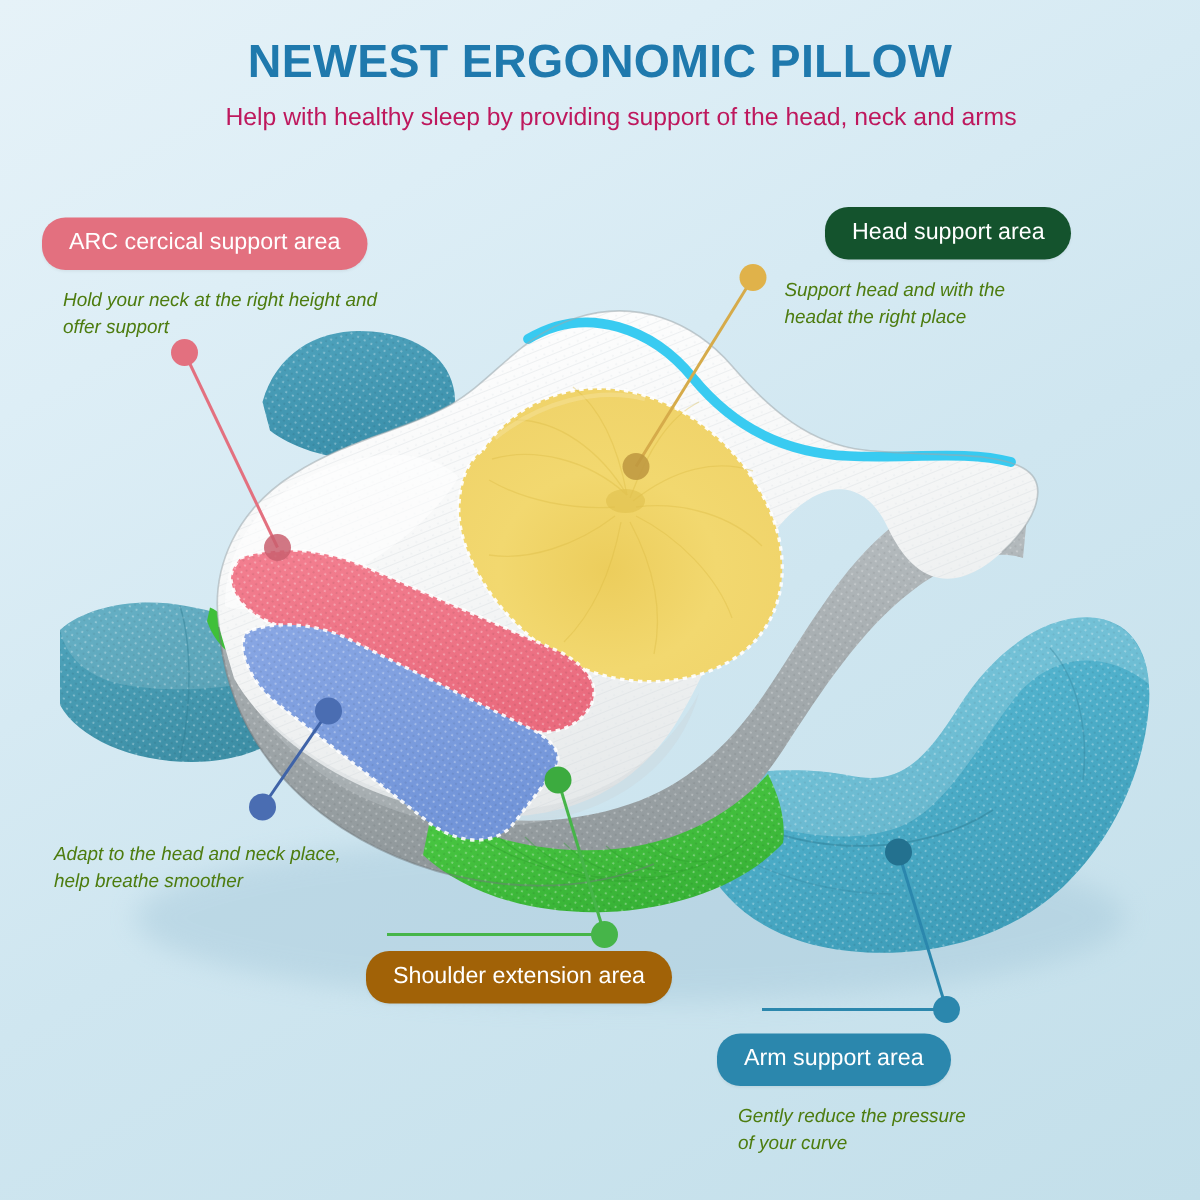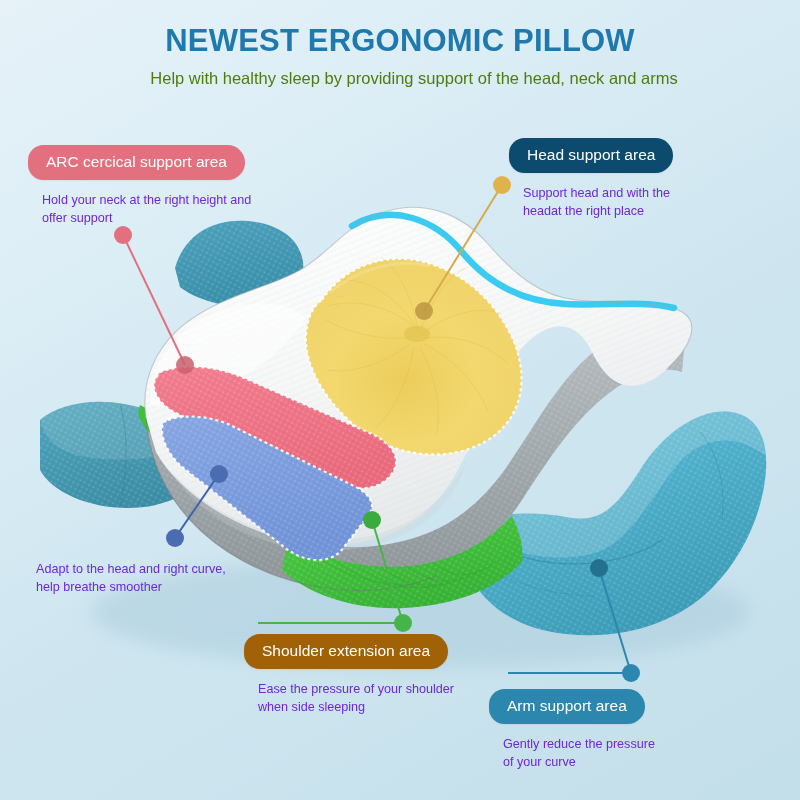--- a/index.html
+++ b/index.html
@@ -12,42 +12,42 @@
   }
   #stage { position:absolute; inset:0; }
 
   
   .header { position:absolute; left:0; top:24px; width:800px; text-align:center; }
   .title {
     font-size:31px; font-weight:bold; color:#1f79ad;
     letter-spacing:.2px; line-height:1.1;
   }
   .subtitle {
-    margin-top:11px; font-size:16.5px; color:#4d7c0f; font-weight:400;margin-left:28px;
+    margin-top:11px; font-size:16.5px; color:#be185d; font-weight:400;margin-left:28px;
   }
 
   
   #pillow { position:absolute; left:0; top:0; width:800px; height:800px; }
 
   
   .callout { position:absolute; }
   .badge {
     display:inline-block; color:#fff; font-weight:normal;
     font-size:15.5px; line-height:1;
     padding:9px 18px 10px 18px; border-radius:16px 16px 16px 16px;
     white-space:nowrap;
     box-shadow:0 1px 2px rgba(0,0,0,.06);
   }
   .badge.r-tail { border-radius:16px 18px 18px 16px; }
   .desc {
     margin-top:11px; font-size:12.6px; line-height:1.45;
-    color:#6d28d9; white-space:pre-line; padding-left:14px;
+    color:#4d7c0f; white-space:pre-line; padding-left:14px;font-style:italic;
   }
   .c-arc   .badge { background:#e3707f; }
-  .c-head  .badge { background:#0c4a6e; }
+  .c-head  .badge { background:#14532d;margin-left:41px; }
   .c-cerv  .badge { background:#5c81c8; }
   .c-shoul .badge { background:#a16207; }
   .c-arm   .badge { background:#2b87ad; }
 
   #connectors { position:absolute; left:0; top:0; width:800px; height:800px; pointer-events:none; }
 </style>
 </head>
 <body>
 
 <div id="stage">
@@ -401,29 +401,27 @@
 offer support</div>
   </div>
 
   <div class="callout c-head" style="left:509px; top:138px;">
     <div class="badge r-tail">Head support area</div>
     <div class="desc">Support head and with the
 headat the right place</div>
   </div>
 
   <div class="callout c-cerv" style="left:22px; top:549px;">
-    <div class="desc">Adapt to the head and right curve,
+    <div class="desc">Adapt to the head and neck place,
 help breathe smoother</div>
   </div>
 
   <div class="callout c-shoul" style="left:244px; top:634px;">
     <div class="badge r-tail">Shoulder extension area</div>
-    <div class="desc">Ease the pressure of your shoulder
-when side sleeping</div>
-  </div>
-
-  <div class="callout c-arm" style="left:489px; top:689px;">
+  </div>
+
+  <div class="callout c-arm" style="left:478px; top:689px;">
     <div class="badge r-tail">Arm support area</div>
     <div class="desc">Gently reduce the pressure
 of your curve</div>
   </div>
 
 </div>
 
 </body></html>

